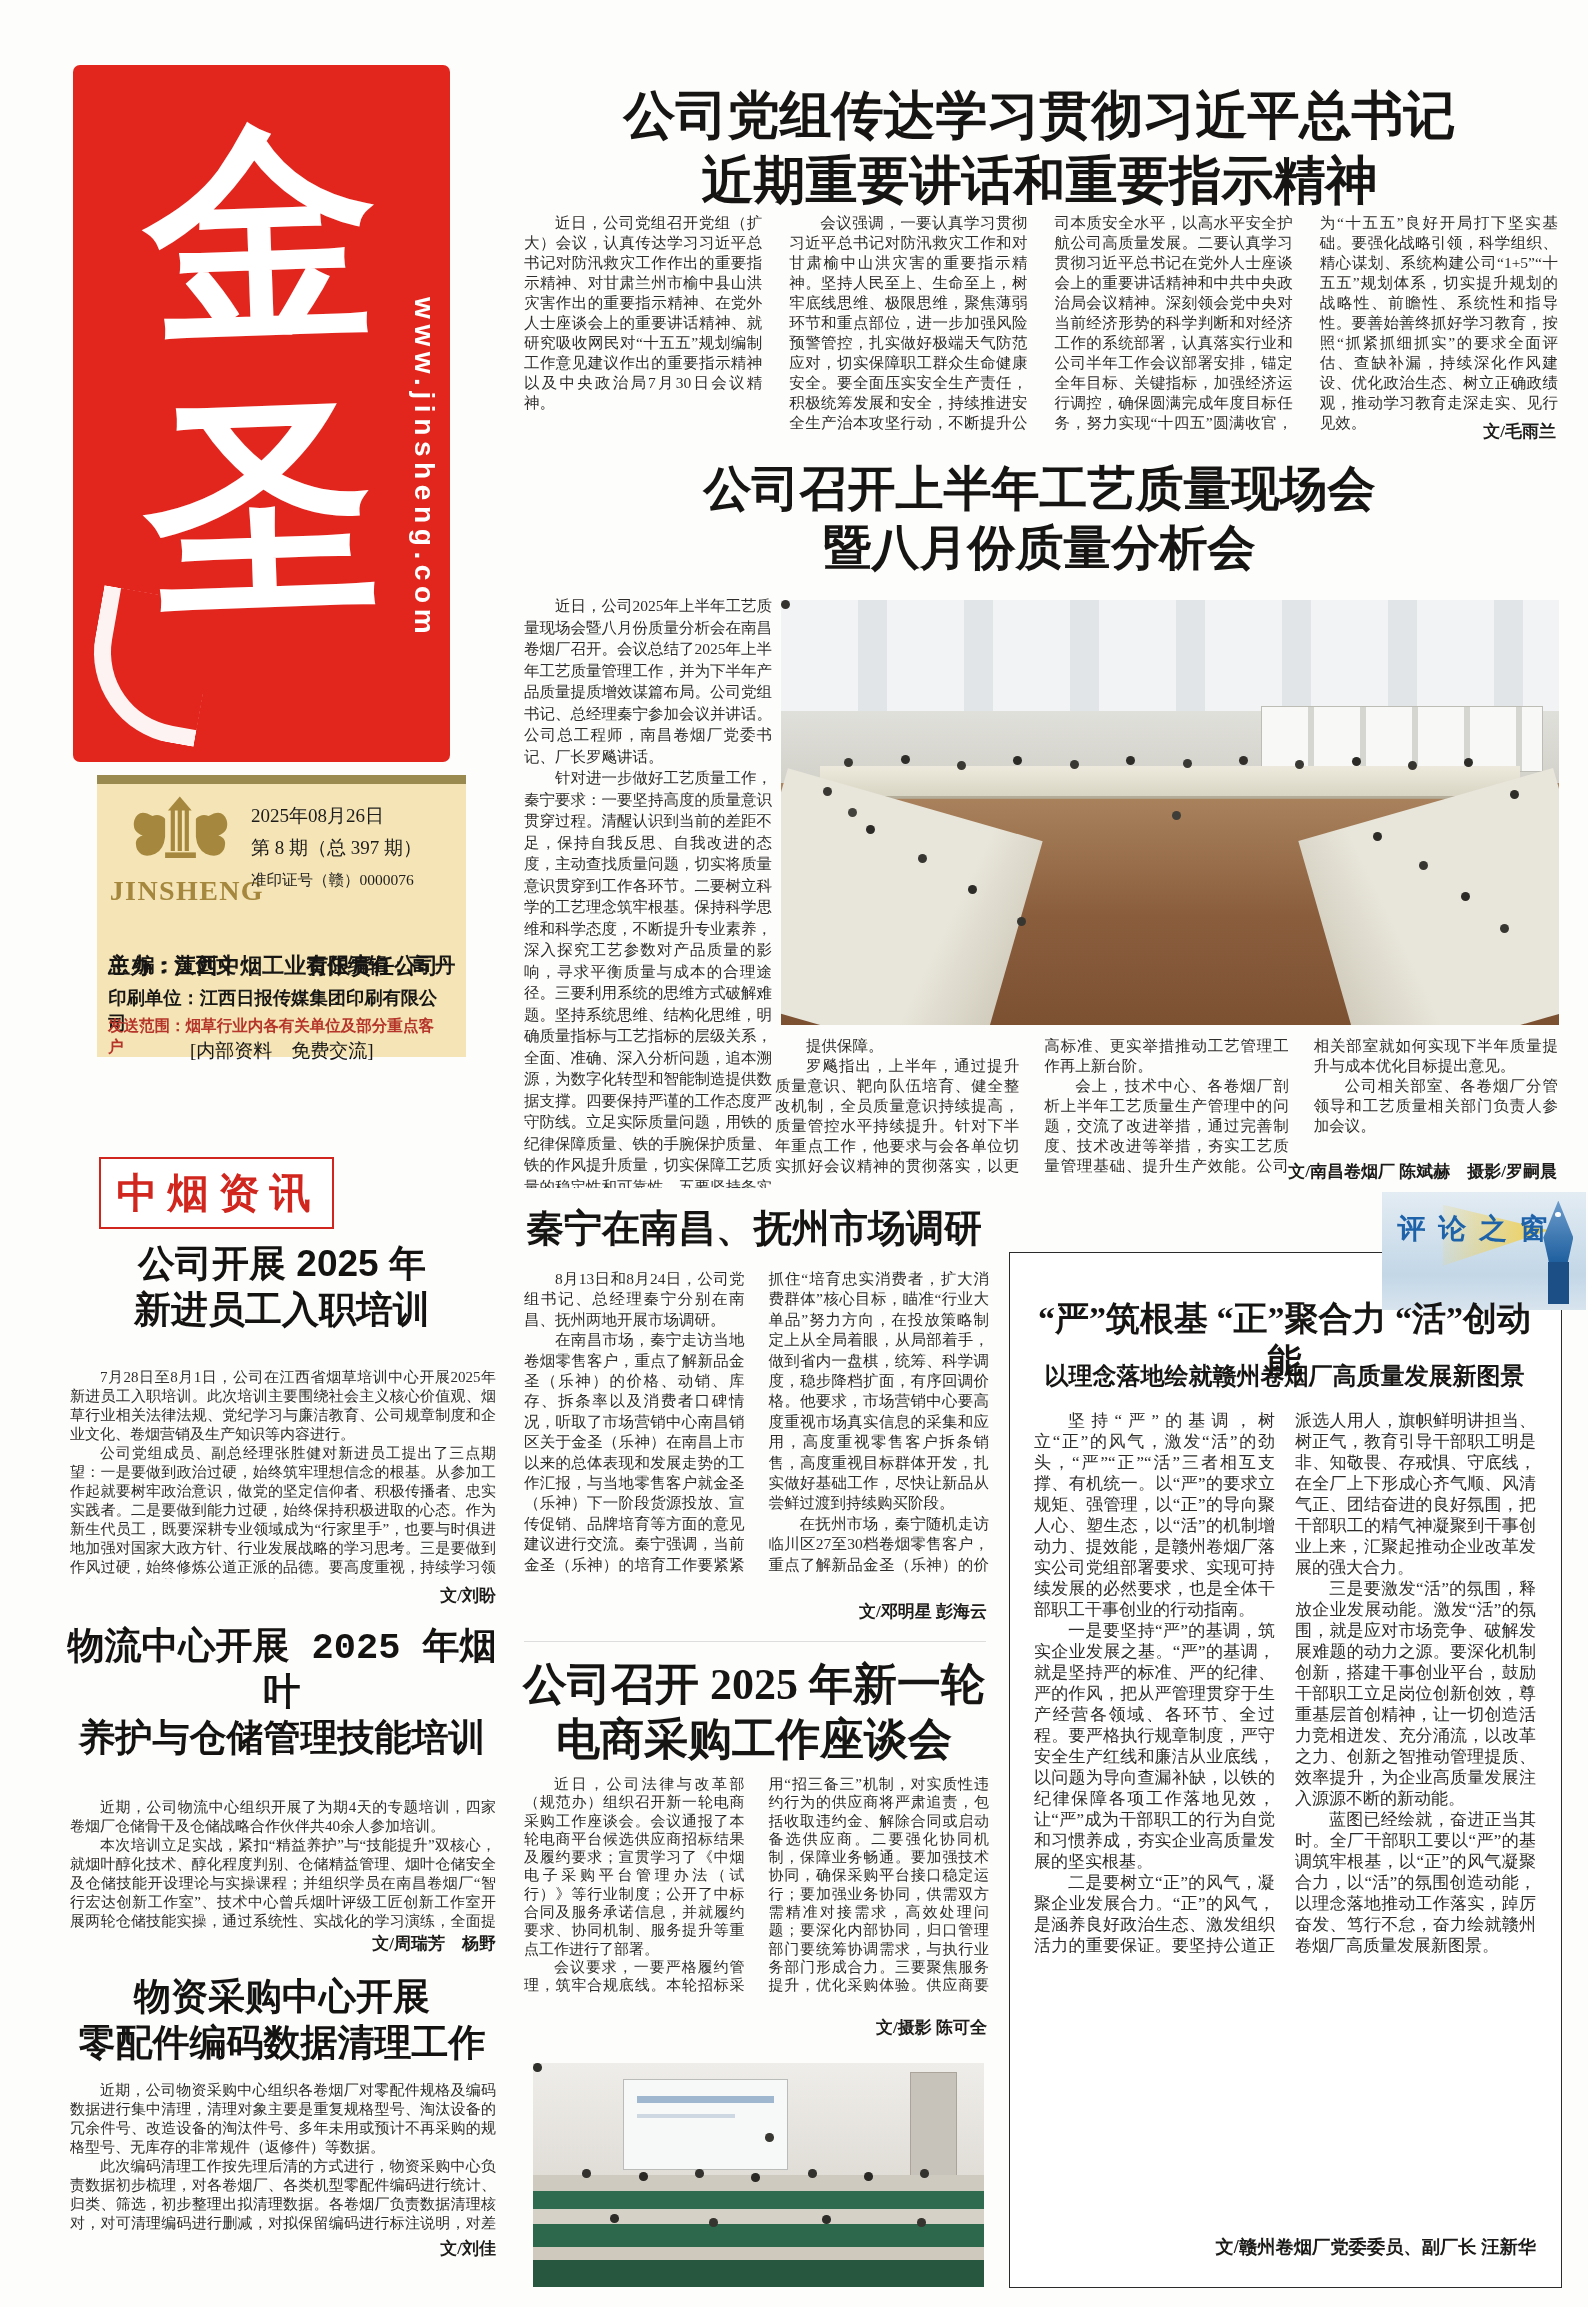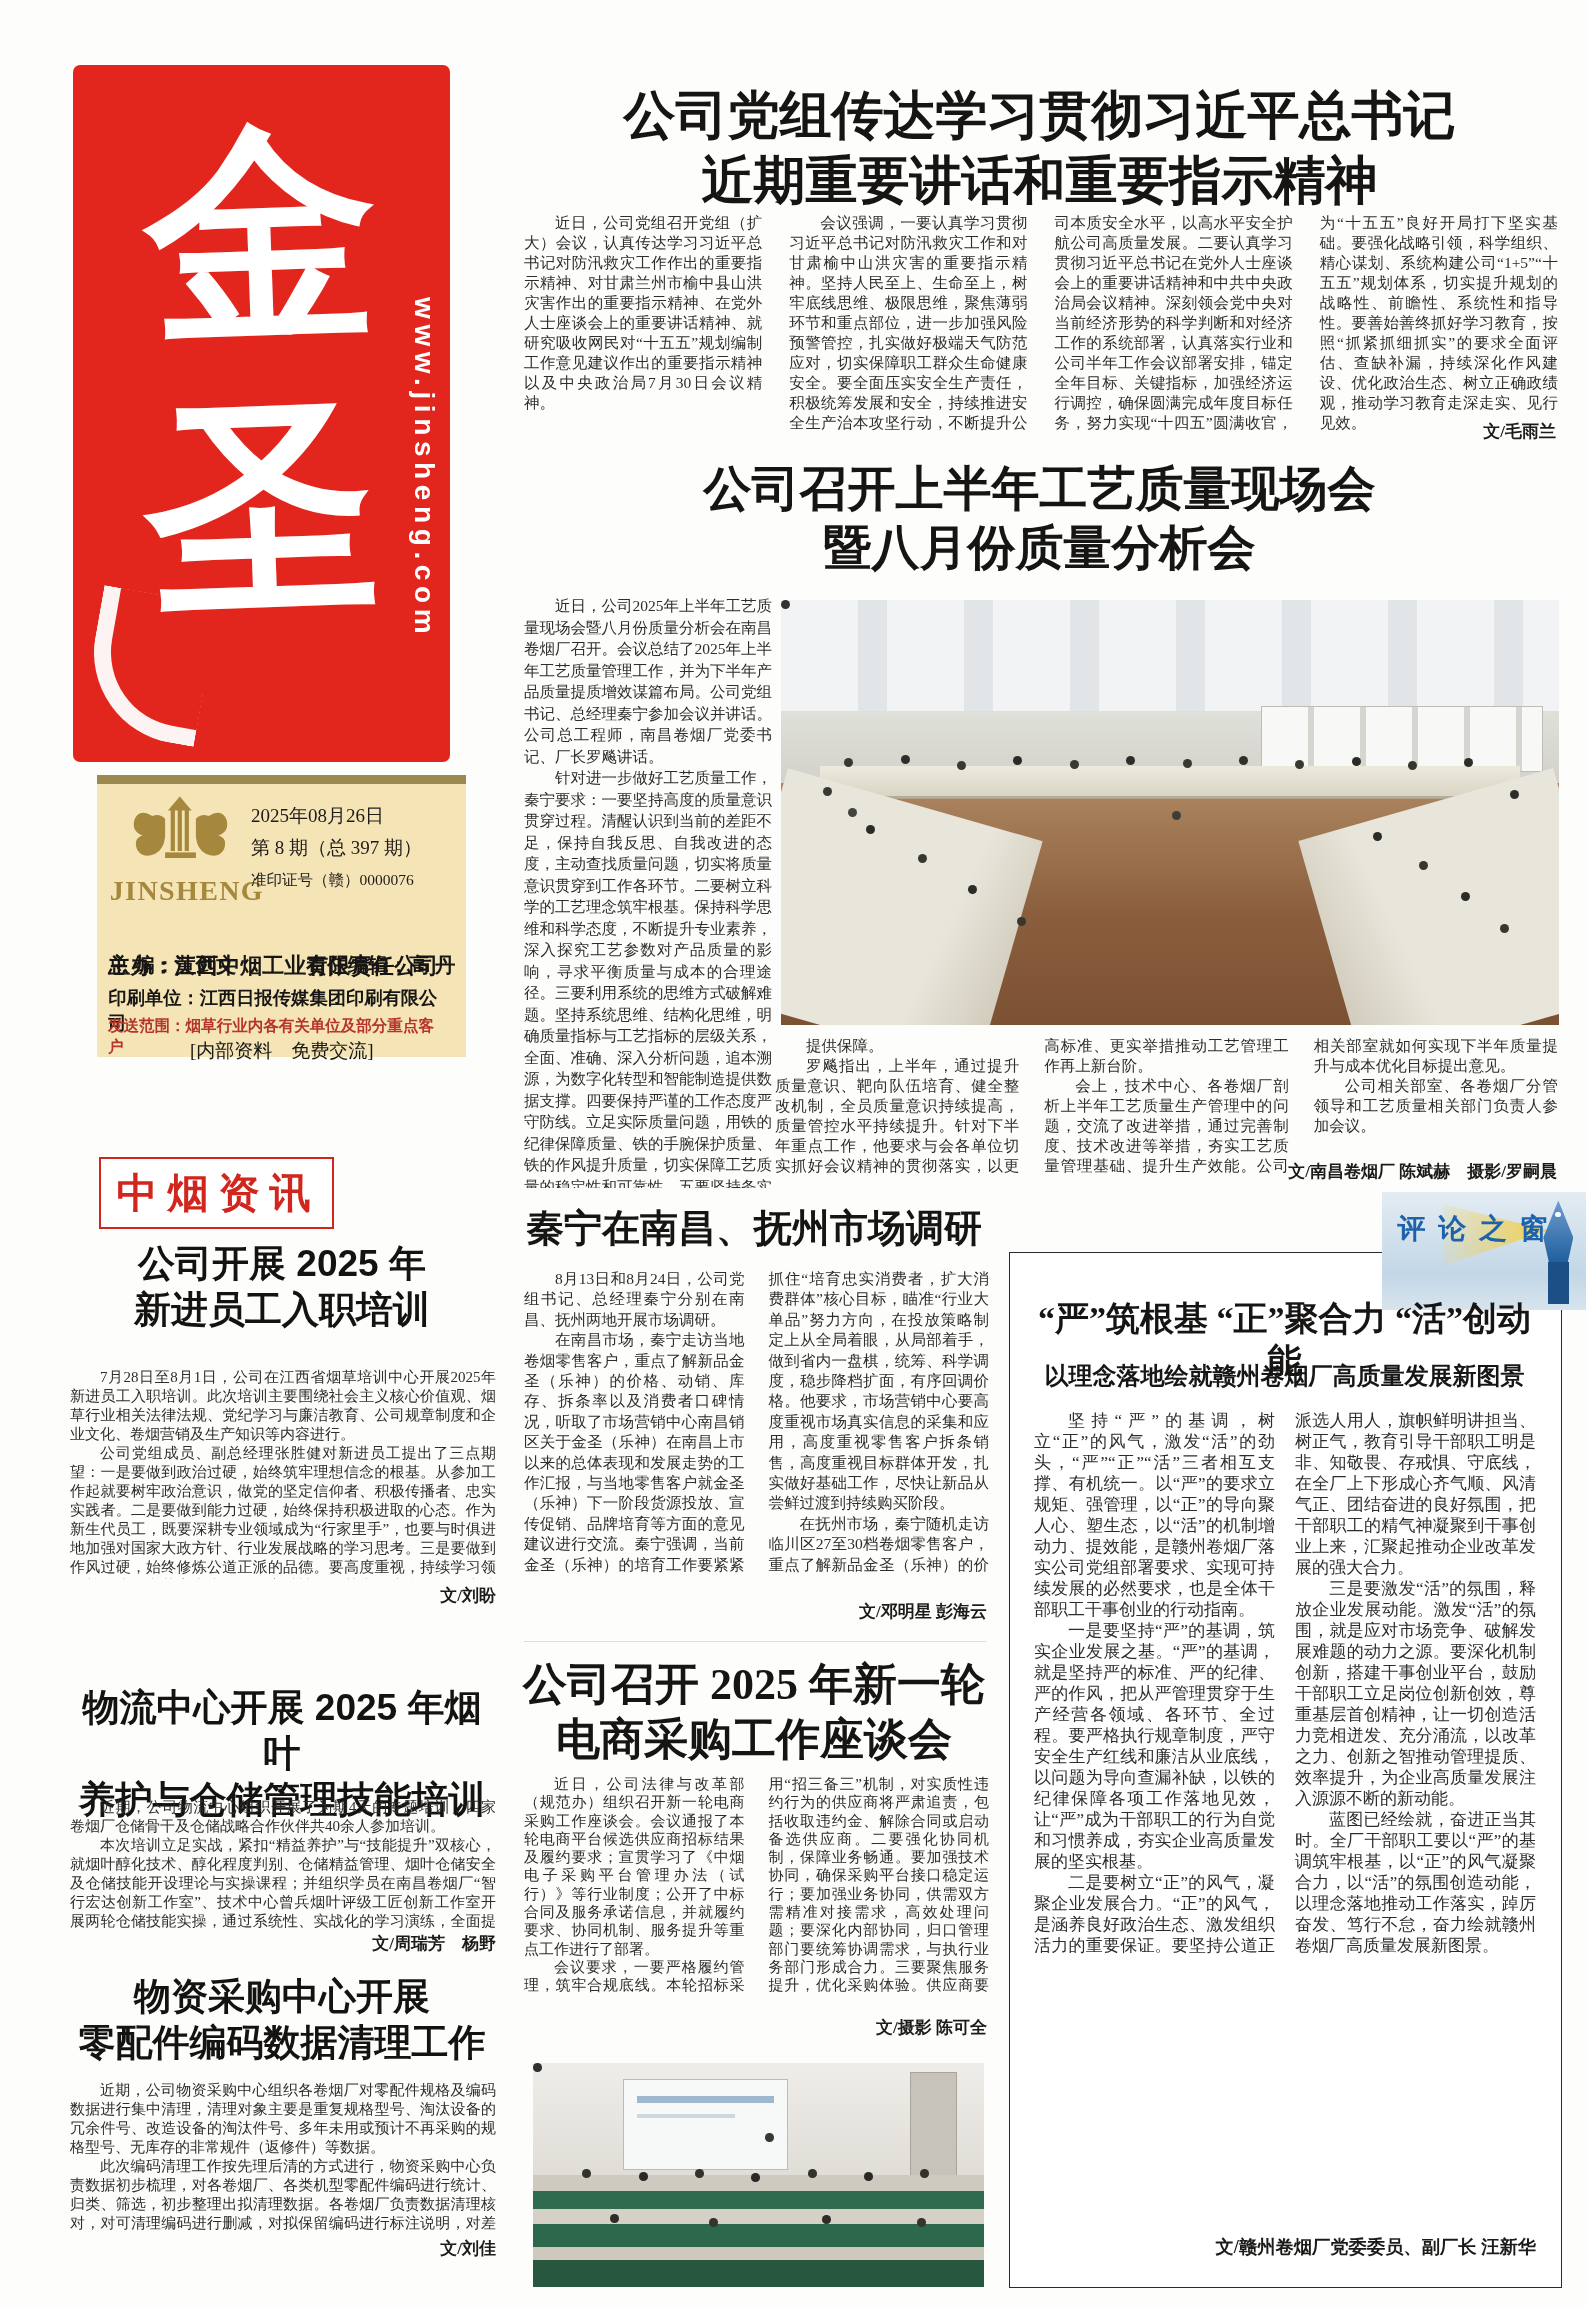--- a/index.html
+++ b/index.html
@@ -226,21 +226,21 @@
   <div class="lt" style="top:1241px;">
     <div>公司开展 2025 年</div>
     <div>新进员工入职培训</div>
   </div>
   <div class="lb body" style="top:1368px;max-height:211px;">
       <p>7月28日至8月1日，公司在江西省烟草培训中心开展2025年新进员工入职培训。此次培训主要围绕社会主义核心价值观、烟草行业相关法律法规、党纪学习与廉洁教育、公司规章制度和企业文化、卷烟营销及生产知识等内容进行。</p>
       <p>公司党组成员、副总经理张胜健对新进员工提出了三点期望：一是要做到政治过硬，始终筑牢理想信念的根基。从参加工作起就要树牢政治意识，做党的坚定信仰者、积极传播者、忠实实践者。二是要做到能力过硬，始终保持积极进取的心态。作为新生代员工，既要深耕专业领域成为“行家里手”，也要与时俱进地加强对国家大政方针、行业发展战略的学习思考。三是要做到作风过硬，始终修炼公道正派的品德。要高度重视，持续学习领会并坚决贯彻落实中央八项规定精神，将其内化为自己的行为准则，以清风正气走好职场第一步。</p>
     </div>
   <div class="byline" style="left:70px;top:1584px;width:426px;">文/刘盼</div>
 
-  <div class="lt" style="top:1685px;">
+  <div class="lt" style="top:1625px;font-family:Liberation Mono, monospace;">
     <div>物流中心开展 2025 年烟叶</div>
     <div>养护与仓储管理技能培训</div>
   </div>
   <div class="lb body" style="top:1798px;max-height:134px;">
       <p>近期，公司物流中心组织开展了为期4天的专题培训，四家卷烟厂仓储骨干及仓储战略合作伙伴共40余人参加培训。</p>
       <p>本次培训立足实战，紧扣“精益养护”与“技能提升”双核心，就烟叶醇化技术、醇化程度判别、仓储精益管理、烟叶仓储安全及仓储技能开设理论与实操课程；并组织学员在南昌卷烟厂“智行宏达创新工作室”、技术中心曾兵烟叶评级工匠创新工作室开展两轮仓储技能实操，通过系统性、实战化的学习演练，全面提升学员的专业素养与实操能力。</p>
     </div>
   <div class="byline" style="left:70px;top:1932px;width:426px;">文/周瑞芳　杨野</div>
 
   <div class="lt" style="top:1974px;">

